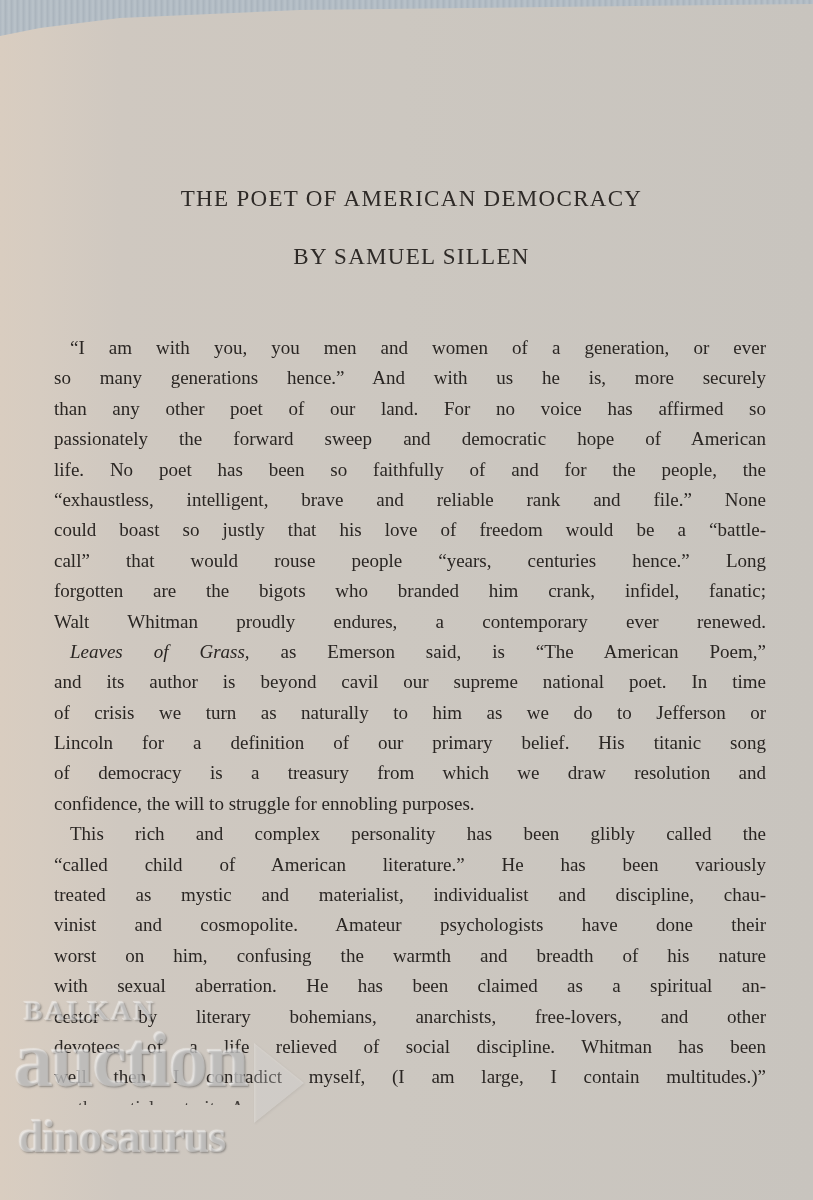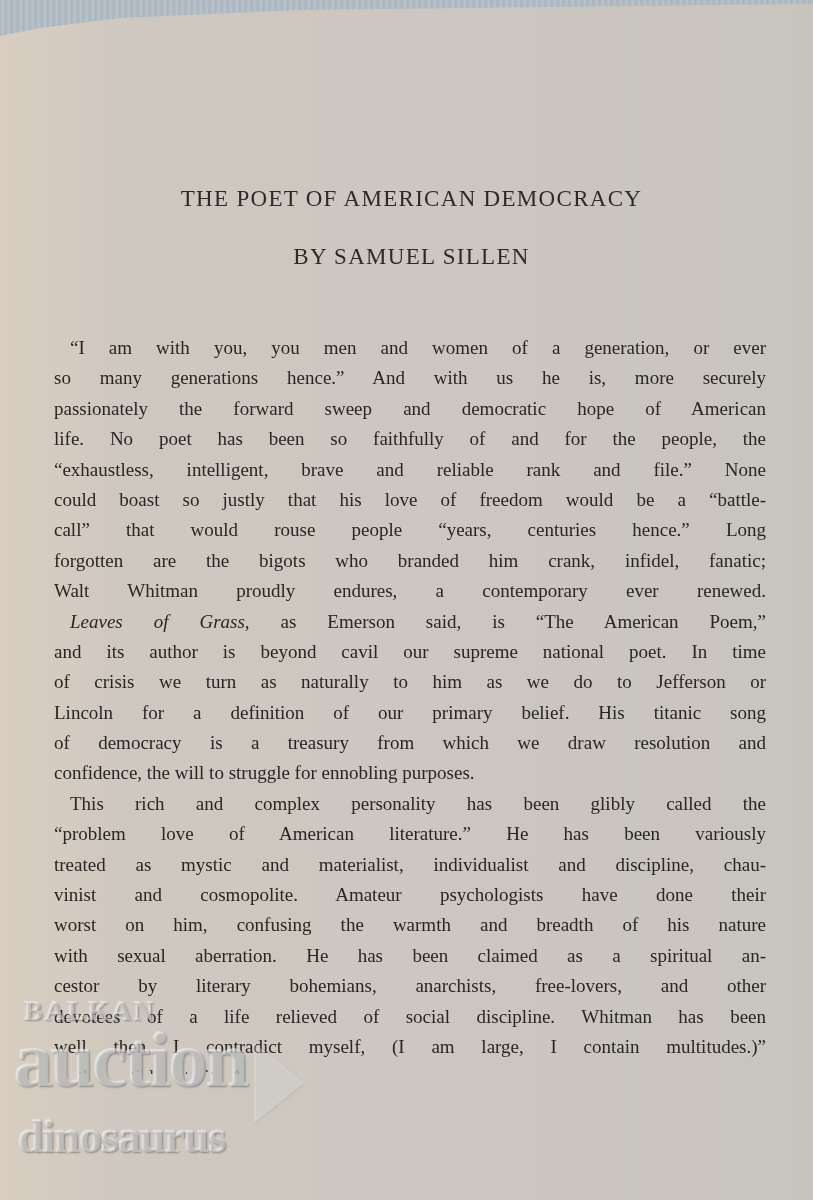--- a/index.html
+++ b/index.html
@@ -122,35 +122,36 @@
 <div class="scene">
   <div class="fabric"></div>
 
   <div class="page">
     <div class="title">THE POET OF AMERICAN DEMOCRACY</div>
     <div class="author">BY SAMUEL SILLEN</div>
 
     <div class="body">
       <span class="line indent">“I am with you, you men and women of a generation, or ever</span>
       <span class="line">so many generations hence.” And with us he is, more securely</span>
+      <span class="line">than any other poet of our land. For no voice has affirmed so</span>
       <span class="line">passionately the forward sweep and democratic hope of American</span>
       <span class="line">life. No poet has been so faithfully of and for the people, the</span>
       <span class="line">“exhaustless, intelligent, brave and reliable rank and file.” None</span>
       <span class="line">could boast so justly that his love of freedom would be a “battle-</span>
       <span class="line">call” that would rouse people “years,  centuries hence.” Long</span>
       <span class="line">forgotten are the bigots who branded him crank, infidel, fanatic;</span>
       <span class="line">Walt Whitman proudly endures, a contemporary ever renewed.</span>
       <span class="line indent"><i>Leaves of Grass,</i><span> as Emerson said, is “The American Poem,”</span></span>
       <span class="line">and its author is beyond cavil our supreme national poet. In time</span>
       <span class="line">of crisis we turn as naturally to him as we do to Jefferson or</span>
       <span class="line">Lincoln for a definition of our primary belief. His titanic song</span>
       <span class="line">of democracy is a treasury from which we draw resolution and</span>
       <span class="line last">confidence, the will to struggle for ennobling purposes.</span>
       <span class="line indent">This rich and complex personality has been glibly called the</span>
-      <span class="line">“problem love of American literature.” He has been variously</span>
+      <span class="line">“called child of American literature.” He has been variously</span>
       <span class="line">treated as mystic and materialist, individualist and discipline, chau-</span>
       <span class="line">vinist and cosmopolite. Amateur psychologists have done their</span>
       <span class="line">worst on him, confusing the warmth and breadth of his nature</span>
       <span class="line">with sexual aberration. He has been claimed as a spiritual an-</span>
       <span class="line">cestor by literary bohemians, anarchists, free-lovers, and other</span>
       <span class="line">devotees of a life relieved of social discipline. Whitman has been</span>
       <span class="line">well then I contradict myself, (I am large, I contain multitudes.)”</span>
       <span class="line clip last">up the partial portraits. A …</span>
     </div>
   </div>

